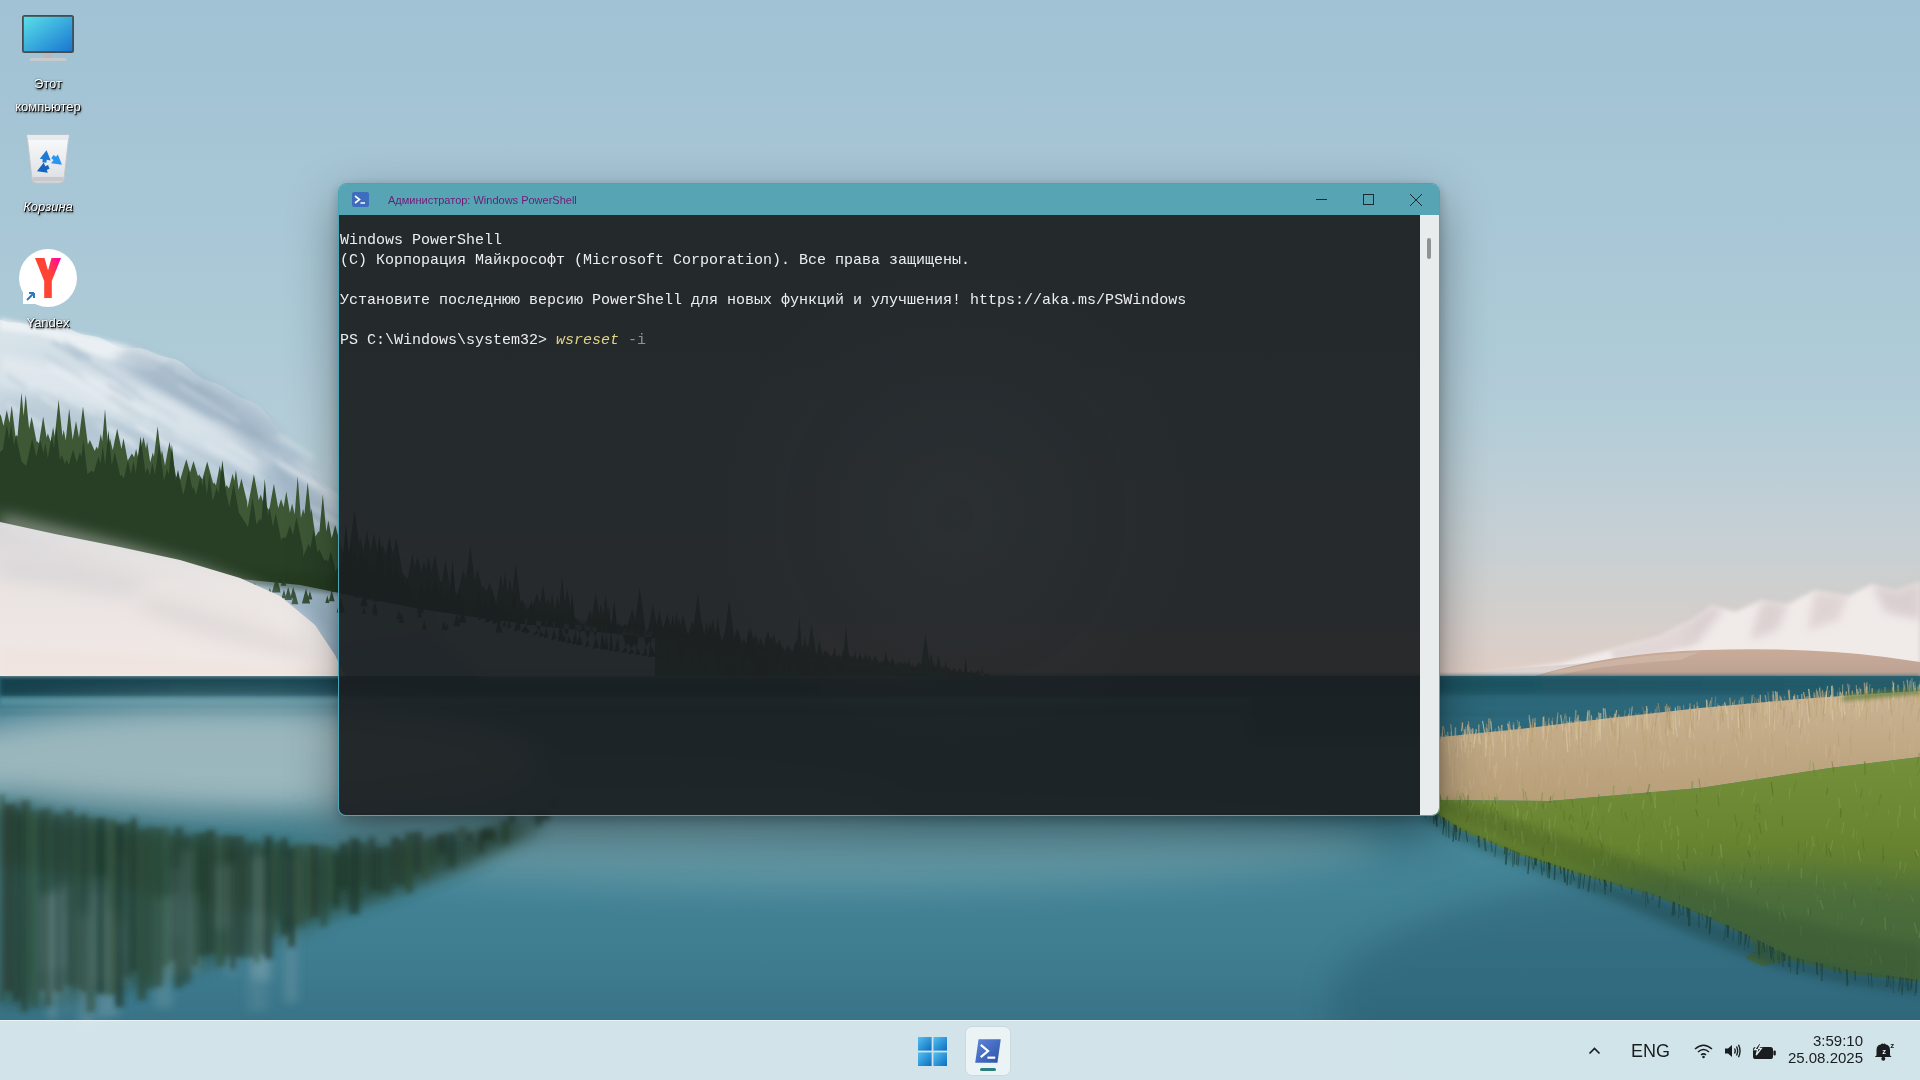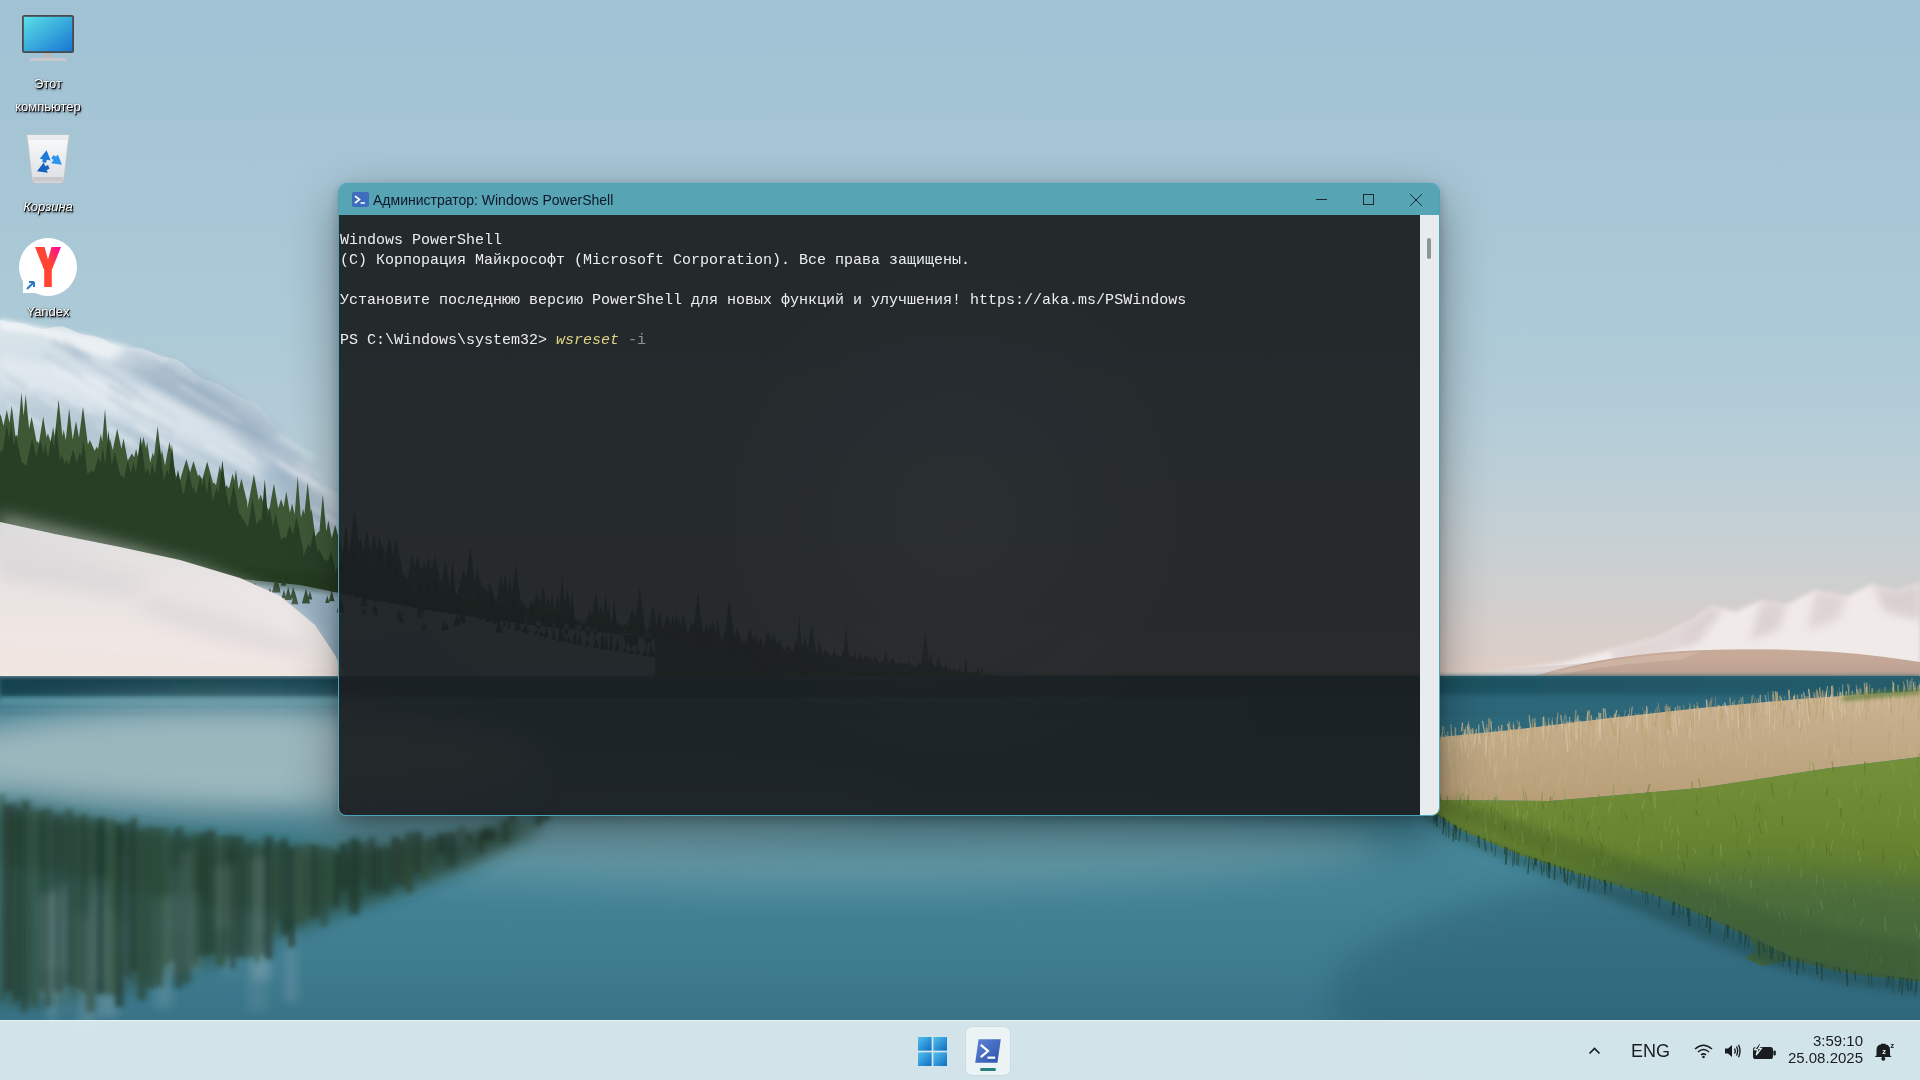--- a/index.html
+++ b/index.html
@@ -6,21 +6,21 @@
 #desk{position:absolute;inset:0;width:1920px;height:1080px;}
 .icon{position:absolute;width:96px;text-align:center;color:#fff;font-size:13px;line-height:23px;
  text-shadow:1px 1px 0 rgba(0,0,0,.9),1px 2px 2px rgba(0,0,0,.7),0 0 2px rgba(0,0,0,.55);}
 .icon .img{height:48px;margin-bottom:10px;display:flex;align-items:flex-end;justify-content:center;}
 
 #win{position:absolute;left:338px;top:183px;width:1102px;height:633px;border-radius:8px;
  box-shadow:0 18px 50px rgba(0,0,0,.38),0 4px 12px rgba(0,0,0,.22);
  border:1px solid #49a5b8;overflow:hidden;box-sizing:border-box;}
 #tbar{position:absolute;left:0;top:0;right:0;height:31px;background:#57a5b4;display:flex;align-items:center;}
 #tbar .ticon{margin-left:13px;width:17px;height:15px;}
-#tbar .ttl{margin-left:4px;font-size:14px;color:#0f172a;}
+#tbar .ttl{margin-left:19px;font-size:11px;color:#701a75;}
 #tbtns{position:absolute;right:0;top:0;height:31px;display:flex;}
 #tbtns div{width:47px;height:31px;display:flex;align-items:center;justify-content:center;}
 #term{position:absolute;left:0;top:31px;right:0;bottom:0;background:radial-gradient(circle 330px at 56% 50%, rgba(86,96,100,0.09), rgba(86,96,100,0) 75%),rgba(26,29,31,0.93);}
 #term pre{margin:0;padding:16px 0 0 1px;font-family:"Liberation Mono",monospace;font-size:15px;
  line-height:20px;color:#eceef0;}
 #term .y{color:#e0d287;font-style:italic;} #term .g{color:#8d9294;}
 #sbar{position:absolute;top:31px;right:0;width:19px;bottom:0;background:#e9ecec;}
 #sbar .thumb{position:absolute;left:7px;top:23px;width:4px;height:21px;border-radius:2px;background:#8d9494;}
 
 #task{position:absolute;left:0;bottom:0;width:1920px;height:60px;background:rgba(217,233,238,0.96);
@@ -1620,21 +1620,21 @@
      <path d="M -8,2 L -2.5,-7.5 L 3,2 L -1,2 L -1,5 L -5,5 L -5,2 Z" fill="#2b96f0"></path>
     </g>
     <g transform="translate(18,33) rotate(248)">
      <path d="M -8,2 L -2.5,-7.5 L 3,2 L -1,2 L -1,5 L -5,5 L -5,2 Z" fill="#1565c0"></path>
     </g>
    </g>
   </svg>
  </div>
  <div>Корзина</div>
 </div>
-<div class="icon" style="left:0px;top:246px;text-align:center;">
+<div class="icon" style="left:0px;top:257px;text-align:center;">
  <div class="img" style="height:54px;margin-bottom:0;">
   <svg width="62" height="62" viewBox="0 0 62 62">
    <defs>
           <linearGradient id="ya" x1="0" y1="1" x2="1" y2="0">
     <stop offset="0" stop-color="#f43"></stop>
             <stop offset="0.6" stop-color="#f43"></stop>
             <stop offset="1" stop-color="#f0a"></stop>
           </linearGradient>
         </defs>
    <circle cx="31" cy="29" r="29" fill="#fff"></circle>

